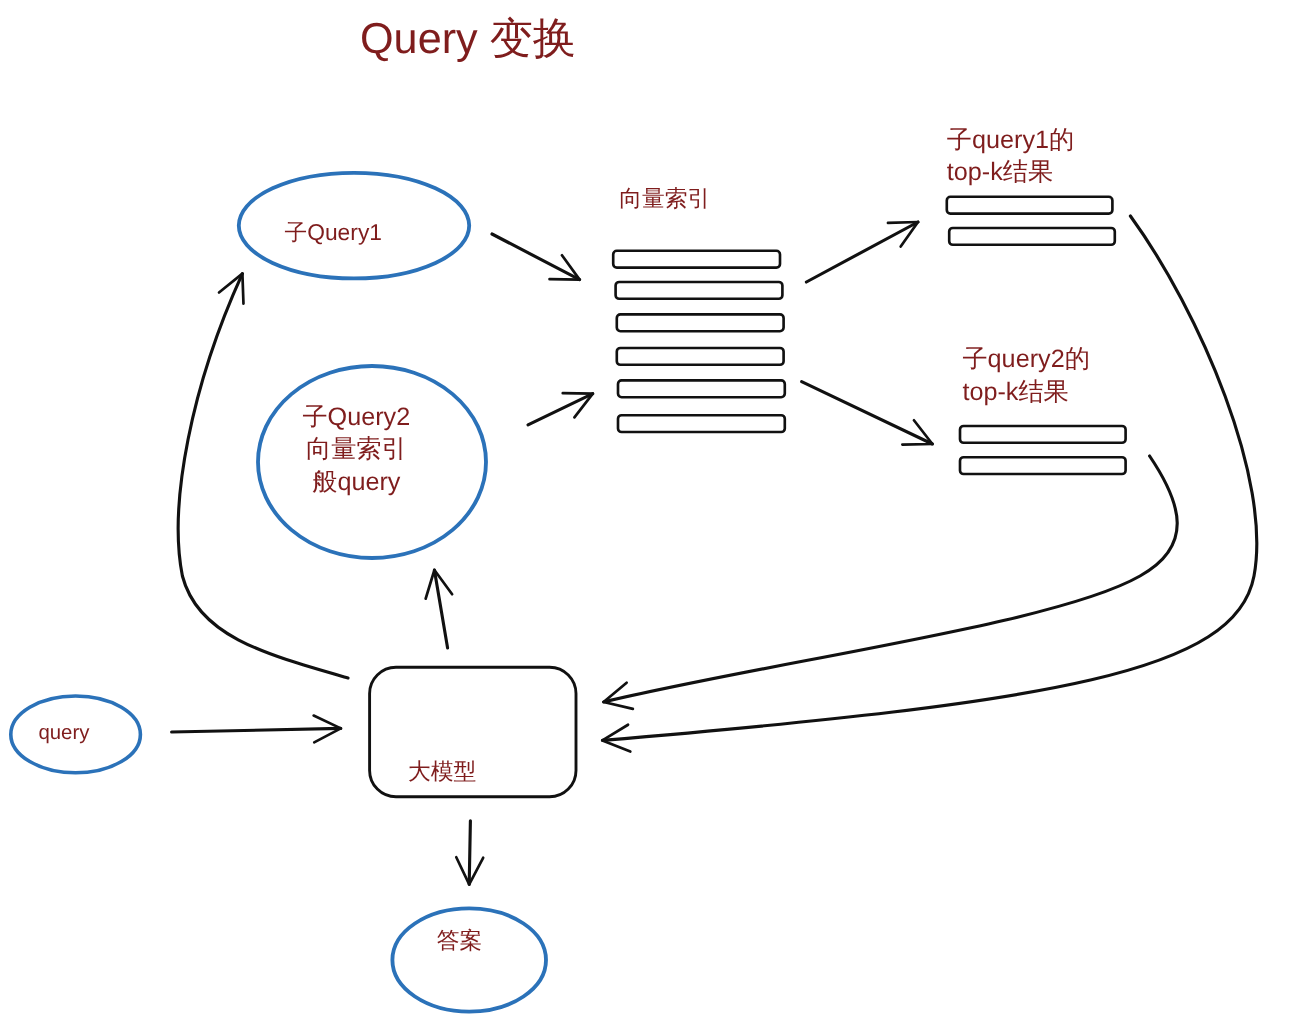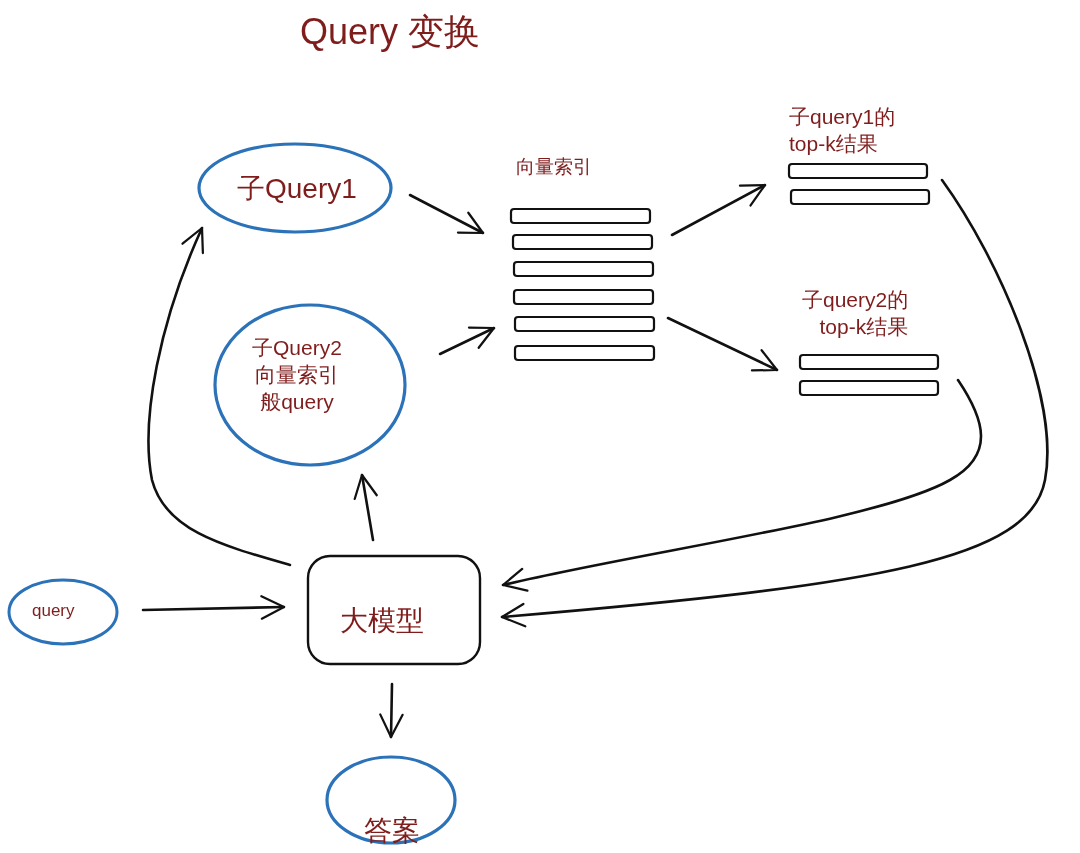--- a/index.html
+++ b/index.html
@@ -1,21 +1,21 @@
 <!DOCTYPE html>
 <html><head>
 <meta charset="utf-8">
 <style>
   html, body { margin: 0; padding: 0; background: #ffffff; }
   body { width: 1080px; height: 853px; position: relative; overflow: hidden;
          font-family: "Liberation Sans", "DejaVu Sans", sans-serif; color: #111; }
   svg.canvas { position: absolute; left: 0; top: 0; width: 1080px; height: 853px; }
   .lbl { position: absolute; color: #7f1d1d; white-space: nowrap; line-height: 1.2; }
   .title { left: 300px; top: 10px; font-size: 36px; }
-  .ell-text { font-size: 28px; }
+  .ell-text { font-size: 19px; margin-top: 12px; }
   .small { font-size: 18px; }
   .sec { font-size: 21px; line-height: 27px; }
 </style>
 </head>
 <body>
 
 <svg class="canvas" viewBox="0 0 1080 853" xmlns="http://www.w3.org/2000/svg">
   <defs>
     <marker id="arrowhead" viewBox="0 0 20 20" refX="18" refY="10" markerWidth="16" markerHeight="16" markerUnits="userSpaceOnUse" orient="auto">
       <path d="M2,2 L18,10 L2,18" fill="none" stroke="#111" stroke-width="2.2" stroke-linecap="round" stroke-linejoin="round"></path>
@@ -80,27 +80,27 @@
 <div class="lbl ell-text" style="left:237px; top:172px;">子Query1</div>
 
 <div class="lbl sec" style="left:252px; top:334px;text-align:center;">
   <div>子Query2</div>
   <div>向量索引</div>
   <div>般query</div>
 </div>
 
 <div class="lbl" style="left:32px; top:601px; font-size:17px;">query</div>
 
-<div class="lbl ell-text" style="left:340px; top:604px;">大模型</div>
+<div class="lbl ell-text" style="left:340px; top:621px;">大模型</div>
 
-<div class="lbl ell-text" style="left:364px; top:814px;">答案</div>
+<div class="lbl ell-text" style="left:364px; top:762px;">答案</div>
 
 <div class="lbl small" style="left:516px; top:156px; font-size:19px;">向量索引</div>
 
 <div class="lbl sec" style="left:789px; top:103px;">
   <div>子query1的</div>
   <div>top-k结果</div>
 </div>
 
-<div class="lbl sec" style="left:802px; top:286px;text-align:right;">
+<div class="lbl sec" style="left:802px; top:286px;">
   <div>子query2的</div>
   <div>top-k结果</div>
 </div>
 
 </body></html>

